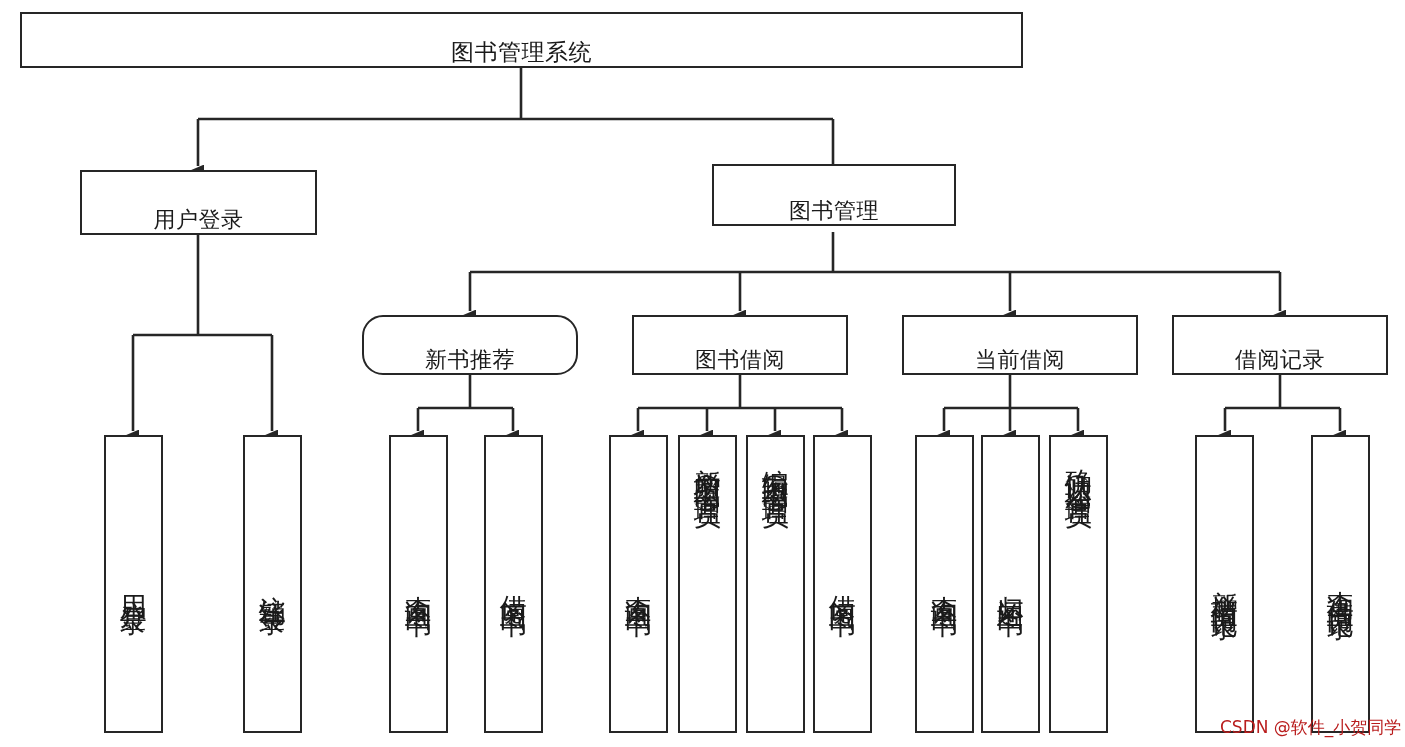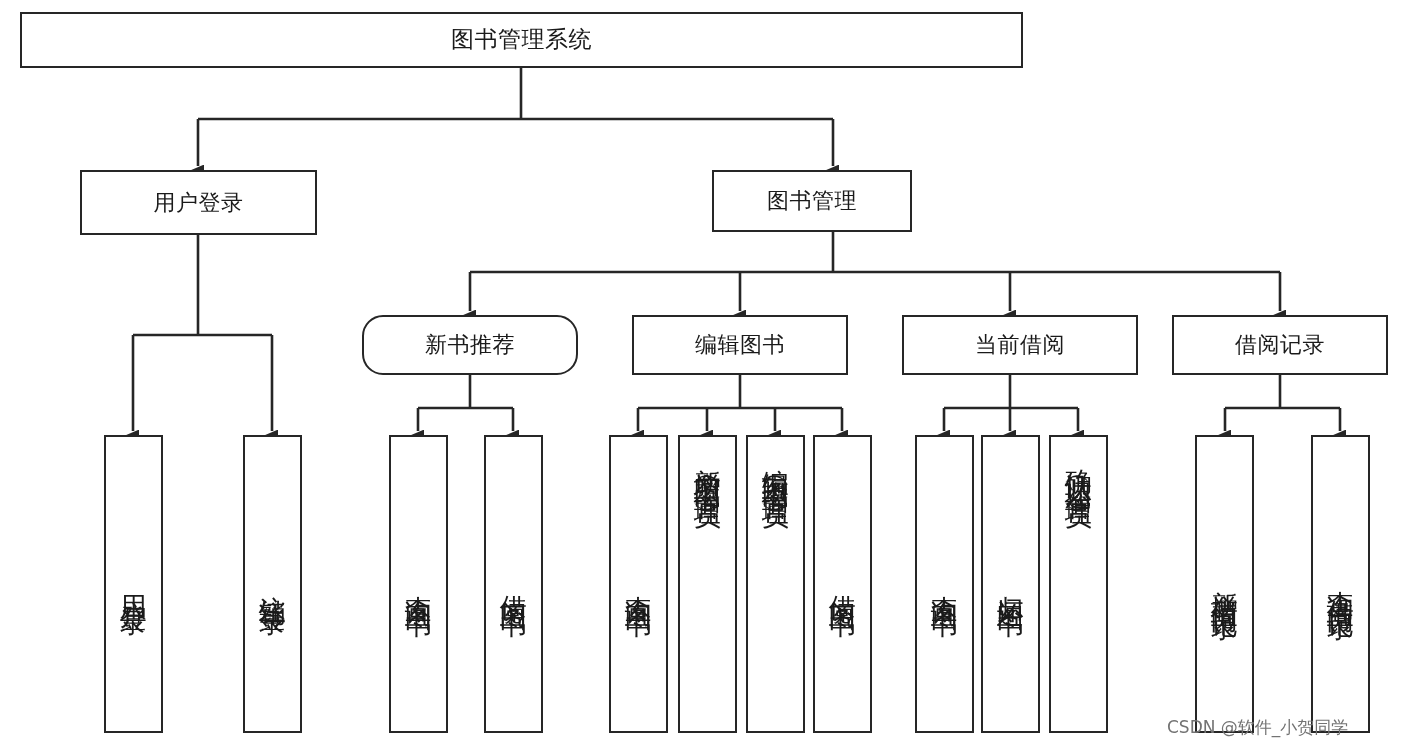--- a/index.html
+++ b/index.html
@@ -24,21 +24,21 @@
     top: 0;
     width: 1405px;
     height: 747px;
   }
   .node-box {
     position: absolute;
     box-sizing: border-box;
     background: #ffffff;
     border: 2px solid #262626;
     display: flex;
-    align-items: center;
+    align-items: flex-end;
     justify-content: center;
     color: #1a1a1a;
   }
   .node-label {
     display: block;
     text-align: center;
     line-height: 1.18;
     white-space: nowrap;
   }
   
@@ -62,24 +62,24 @@
     line-height: 1.02;
     letter-spacing: 5px;
     white-space: nowrap;
   }
   .node-v.node-v-center {
     align-items: center;
     padding-top: 0;
   }
   #watermark {
     position: absolute;
-    left: 1167px;
+    left: 1220px;
     top: 716px;
     font-size: 17px;
-    color: #737373;
+    color: #b91c1c;
     white-space: nowrap;
     pointer-events: none;
     font-family: "DejaVu Sans", "Liberation Sans", sans-serif;
   }
 </style>
 </head>
 <body>
 
 <div id="canvas">
 
@@ -137,30 +137,30 @@
   </svg>
 
   <div class="node-box node-h" id="node-root" style="left:20px; top:12px; width:1003px; height:56px;">
     <span class="node-label">图书管理系统</span>
   </div>
 
   <div class="node-box node-h" style="left:80px; top:170px; width:237px; height:65px;">
     <span class="node-label">用户登录</span>
   </div>
 
-  <div class="node-box node-h" style="left:712px; top:170px; width:200px; height:62px;">
+  <div class="node-box node-h" style="left:712px; top:164px; width:244px; height:62px;">
     <span class="node-label">图书管理</span>
   </div>
 
   <div class="node-box node-h" style="left:362px; top:315px; width:216px; height:60px;border-radius:21px;">
     <span class="node-label">新书推荐</span>
   </div>
 
   <div class="node-box node-h" style="left:632px; top:315px; width:216px; height:60px;">
-    <span class="node-label">编辑图书</span>
+    <span class="node-label">图书借阅</span>
   </div>
 
   <div class="node-box node-h" style="left:902px; top:315px; width:236px; height:60px;">
     <span class="node-label">当前借阅</span>
   </div>
 
   <div class="node-box node-h" style="left:1172px; top:315px; width:216px; height:60px;">
     <span class="node-label">借阅记录</span>
   </div>
 

